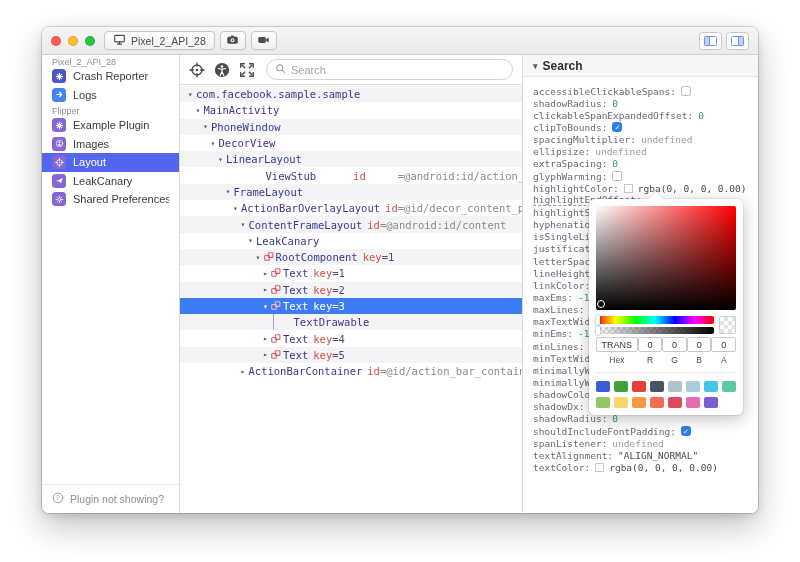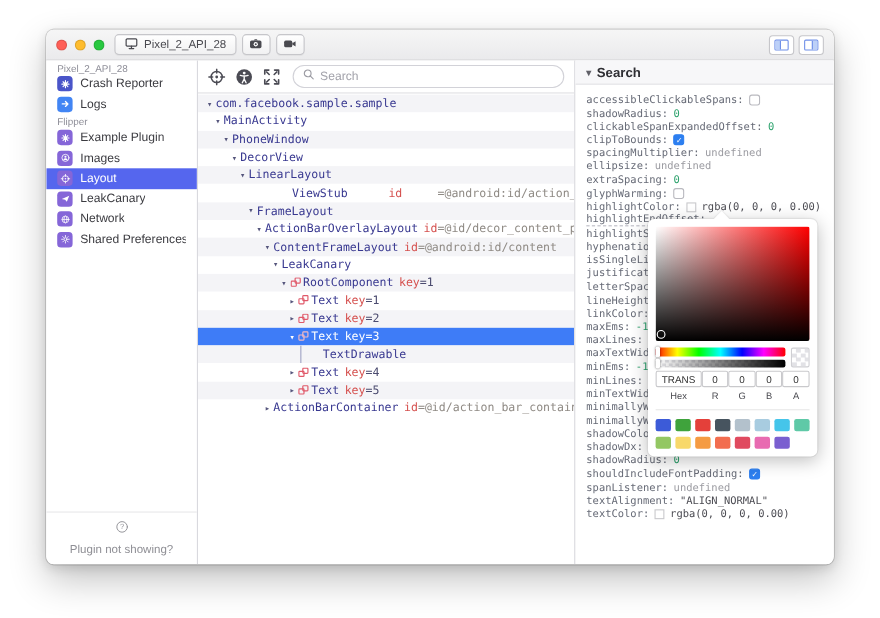--- a/index.html
+++ b/index.html
@@ -38,21 +38,21 @@
   .sb-top svg { width:12px; height:12px; color:#3a3a40; }
   .sb-sec { font-size:9px; color:#8e8e98; padding:2px 10px 1px; height:12px; }
   .sb-item { display:flex; align-items:center; gap:7px; height:18.5px; padding:0 10px;
     font-size:11px; color:#3b3b40; white-space:nowrap; overflow:hidden; }
   .sb-item.sel { background:#5566ee; color:#fff; }
   .sb-ic { flex:0 0 14px; width:14px; height:14px; border-radius:3.5px; display:flex;
     align-items:center; justify-content:center; color:#fff; }
   .sb-ic svg { width:9px; height:9px; }
   .sb-label { overflow:hidden; white-space:nowrap; }
   .sb-footer { margin-top:auto; border-top:1px solid #e8e8ea; padding:7px 10px; display:flex;
-    align-items:center; gap:6px; color:#8f8f95; font-size:10.5px;flex-direction:column; }
+    align-items:center; gap:6px; color:#8f8f95; font-size:10.5px; }
   .sb-footer svg { width:12px; height:12px; }
   
   .tree-panel { flex:1; min-width:0; display:flex; flex-direction:column; background:#fff; }
   .tree-toolbar { flex:0 0 30px; display:flex; align-items:center; gap:9px; padding:0 9px;
     border-bottom:1px solid #dfdfe3; }
   .tt-ic { width:16px; height:16px; color:#4b4b54; display:flex; }
   .tt-ic svg { width:16px; height:16px; }
   .searchbox { flex:1; height:21px; border:1px solid #d2d2d8; border-radius:11px; background:#fff;
     display:flex; padding:0 8px; gap:5px; margin-left:2px; }
   .searchbox svg { width:11px; height:11px; color:#9a9aa2; flex:0 0 auto; }
@@ -222,30 +222,20 @@
           <div class="sb-item">
             <span class="sb-ic" style="background: rgb(133, 102, 216);">
               <svg viewBox="0 0 14 14" fill="none" stroke="currentColor" stroke-width="1.4" stroke-linecap="round" stroke-linejoin="round" width="100%" height="100%">
                 <path d="M1.8 7.6L12.4 3 9 11.4 6.5 8.6 1.8 7.6z" fill="currentColor" stroke="none"></path>
               </svg>
             </span>
             <span class="sb-label">LeakCanary</span>
           </div>
           <div class="sb-item">
             <span class="sb-ic" style="background: rgb(133, 102, 216);">
-              <svg viewBox="0 0 14 14" fill="none" stroke="currentColor" stroke-width="1.1" stroke-linecap="round" stroke-linejoin="round" width="100%" height="100%">
-                <circle cx="7" cy="7" r="4.8"></circle>
-                <ellipse cx="7" cy="7" rx="2.1" ry="4.8"></ellipse>
-                <path d="M2.2 7h9.6"></path>
-              </svg>
-            </span>
-            <span class="sb-label">Network</span>
-          </div>
-          <div class="sb-item">
-            <span class="sb-ic" style="background: rgb(133, 102, 216);">
               <svg viewBox="0 0 14 14" fill="none" stroke="currentColor" stroke-width="1.2" stroke-linecap="round" stroke-linejoin="round" width="100%" height="100%">
                 <circle cx="7" cy="7" r="2.1"></circle>
                 <path d="M7 1.6v2M7 10.4v2M1.6 7h2M10.4 7h2M3.2 3.2l1.4 1.4M9.4 9.4l1.4 1.4M10.8 3.2L9.4 4.6M4.6 9.4l-1.4 1.4"></path>
               </svg>
             </span>
             <span class="sb-label">Shared Preferences Viewer</span>
           </div>
         </div>
       <div class="sb-footer">
         <span class="ic"><svg viewBox="0 0 14 14" fill="none" stroke="currentColor" stroke-width="1" stroke-linecap="round" stroke-linejoin="round" width="100%" height="100%">

